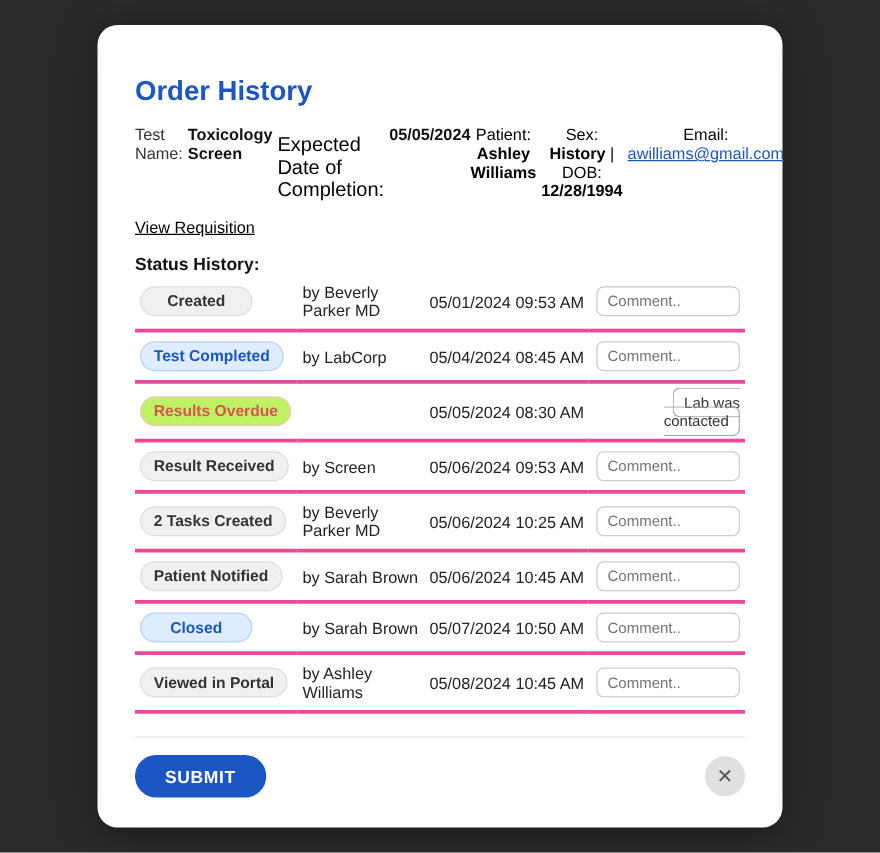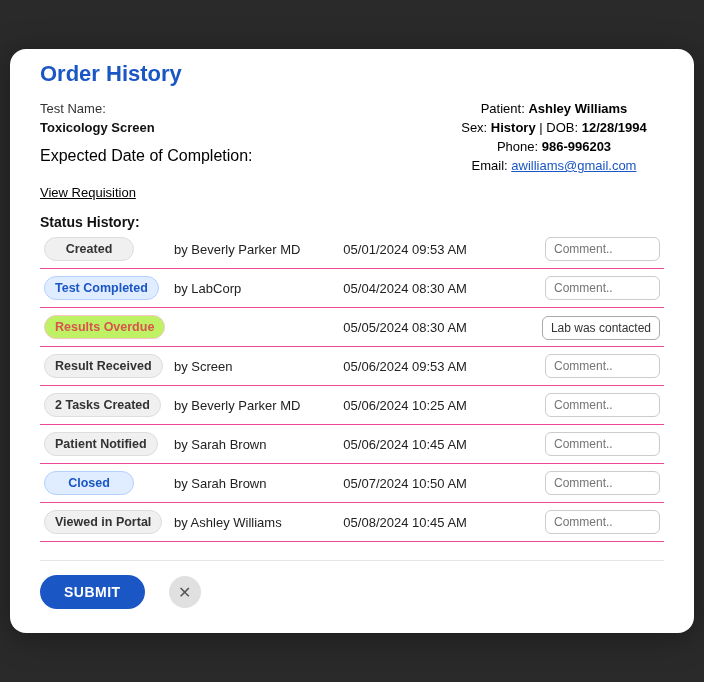--- a/index.html
+++ b/index.html
@@ -7,58 +7,58 @@
       background: #2a2a2a;
       display: flex;
       align-items: center;
       justify-content: center;
       min-height: 100vh;
       font-family: -apple-system, BlinkMacSystemFont, 'Segoe UI', Arial, sans-serif;
     }
     .card {
       background: #fff;
       border-radius: 16px;
-      width: 684px;
-      padding: 12px 30px 24px 30px;
+      width: 548px;
+      padding: 40px 30px 24px 30px;
       box-shadow: 0 4px 32px rgba(0,0,0,0.35);
     }
     .card-title {
       font-size: 22px;
       font-weight: 700;
       color: #1a56c4;
       margin-bottom: 14px;
     }
     .info-row {
       display: flex;
       justify-content: space-between;
       margin-bottom: 2px;
     }
     .info-left, .info-right {
       display: flex;
-      flex-direction: column;
+      flex-direction: row;
       gap: 4px;
     }
     .view-req {
       color: #000000;
       font-size: 13px;
       text-decoration: underline;
       cursor: pointer;
       margin: 10px 0 14px 0;
       display: inline-block;
     }
     .status-history-label {
       font-size: 14px;
       font-weight: 700;
       color: #111;
     }
     .history-table {
       width: 100%;
       border-collapse: collapse;
     }
-    .history-table tr { border-bottom: 1px solid #ec4899; }
+    .history-table tr { border-bottom: 3px solid #ec4899; }
     .history-table td {
       padding: 7px 4px;
       font-size: 13px;
       color: #222;
       vertical-align: middle;
     }
     .badge {
       display: inline-block;
       padding: 4px 10px;
       border-radius: 20px;
@@ -90,21 +90,21 @@
       width: 115px;
       font-weight: 500;
     }
     .divider {
       border: none;
       border-top: 1px solid #e5e5e5;
       margin: 18px 0 14px 0;
     }
     .footer {
       display: flex;
-      justify-content: flex-start;
+      justify-content: space-between;
       align-items: center;
       gap: 24px;
     }
     .submit-btn {
       background: #1a56c4;
       color: #fff;
       border: none;
       border-radius: 20px;
       padding: 9px 24px;
       font-size: 14px;
@@ -132,38 +132,35 @@
 <body>
 
 <div class="card">
   <div class="card-title">Order History</div>
 
   <div class="info-row">
     <div class="info-left">
       <div style="font-size:13px;color:#333;">Test Name:</div>
       <div style="font-size:13px;font-weight:700;color:#111;">Toxicology Screen</div>
       <div style="margin-top:8px;">Expected Date of Completion:</div>
+      <div style="font-size:13px;font-weight:700;color:#111;">05/05/2024</div>
     </div>
     <div class="info-right" style="text-align:center;min-width:220px;">
       <div style="font-size:13px;">
         <span>Patient:</span>
         <strong>Ashley Williams</strong>
       </div>
       <div style="font-size:13px;">
         <span>Sex:</span>
         <strong>History</strong>
         <span> | </span>
         <span>DOB:</span>
         <strong>12/28/1994</strong>
       </div>
       <div style="font-size:13px;">
-        <span>Phone:</span>
-        <strong>986-996203</strong>
-      </div>
-      <div style="font-size:13px;">
         <span>Email:</span>
         <a style="color:#1a56c4;text-decoration:underline;cursor:pointer;">awilliams@gmail.com</a>
       </div>
     </div>
   </div>
 
   <a class="view-req">View Requisition</a>
 
   <div class="status-history-label">Status History:</div>
 
@@ -171,21 +168,21 @@
     <tbody id="history-body">
         <tr>
           <td style="width: 130px;"><span class="badge badge-default">Created</span></td>
           <td class="by-col">by Beverly Parker MD</td>
           <td class="date-col">05/01/2024 09:53 AM</td>
           <td style="text-align: right;"><input type="text" class="comment-input" placeholder="Comment.." style=""></td>
         </tr>
         <tr>
           <td style="width: 130px;"><span class="badge badge-blue">Test Completed</span></td>
           <td class="by-col">by LabCorp</td>
-          <td class="date-col">05/04/2024 08:30 AM</td>
+          <td class="date-col">05/04/2024 08:45 AM</td>
           <td style="text-align: right;"><input type="text" class="comment-input" placeholder="Comment.." style=""></td>
         </tr>
         <tr>
           <td style="width: 130px;"><span class="badge badge-red">Results Overdue</span></td>
           <td class="by-col"></td>
           <td class="date-col">05/05/2024 08:30 AM</td>
           <td style="text-align: right;"><span class="comment-filled">Lab was contacted</span></td>
         </tr>
         <tr>
           <td style="width: 130px;"><span class="badge badge-default">Result Received</span></td>

